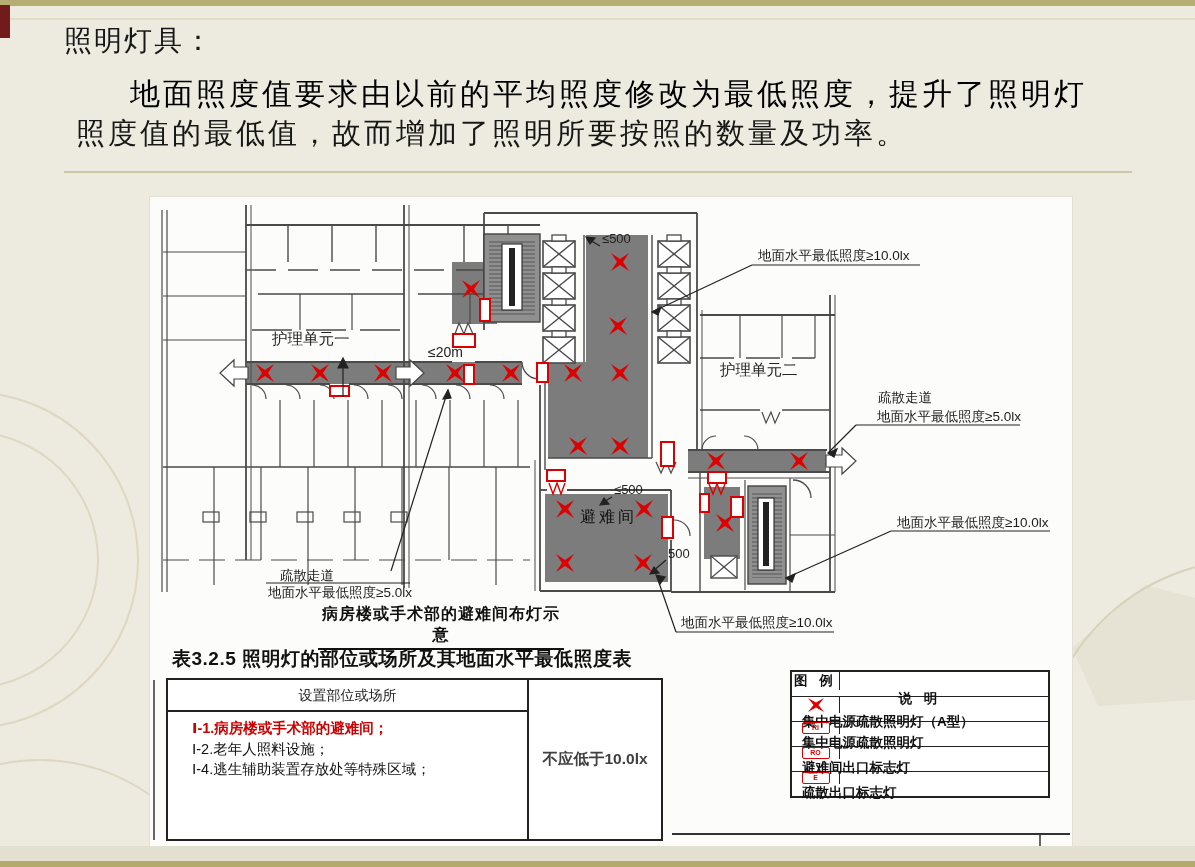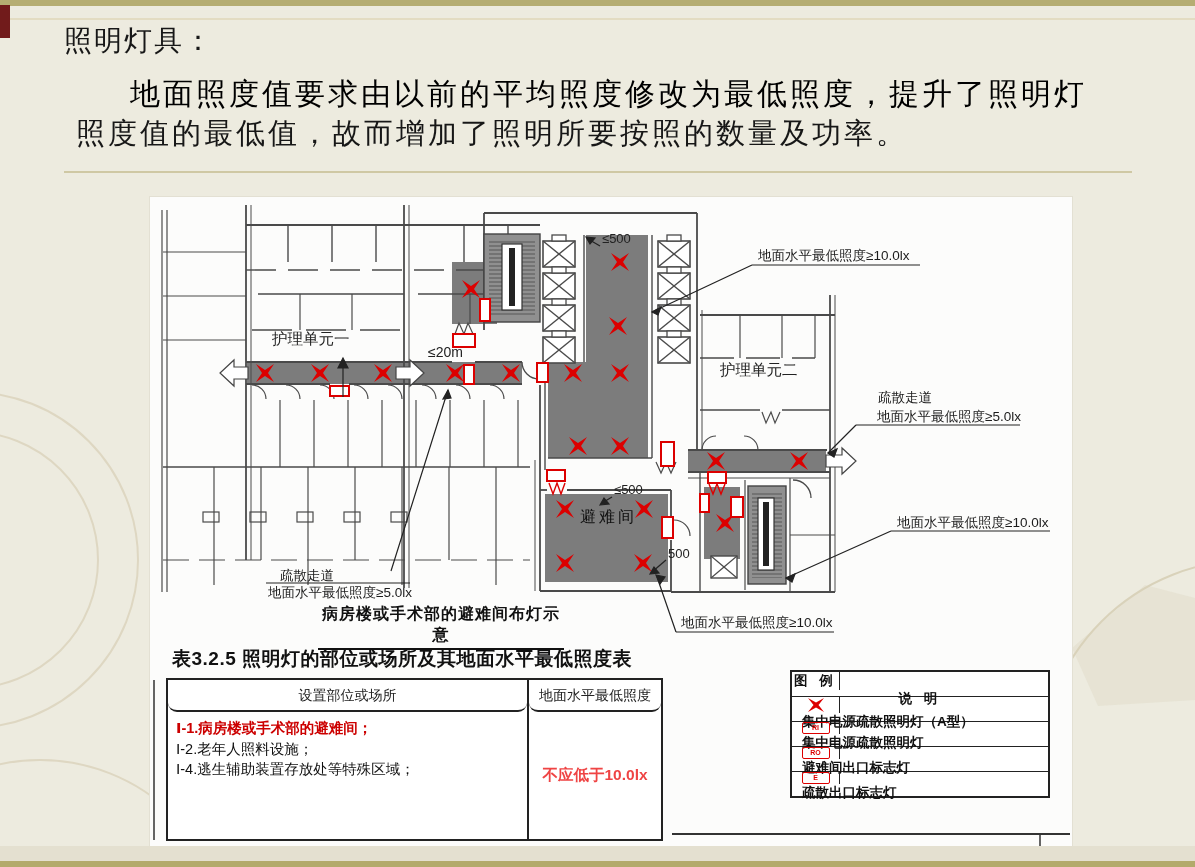--- a/index.html
+++ b/index.html
@@ -30,25 +30,25 @@
            padding-bottom:2px;}
   
   .t325-title{top:646px;left:172px;font-size:19px;font-weight:bold;color:#111;
               letter-spacing:.5px;white-space:nowrap;}
   .t325{top:678px;left:166px;width:497px;height:163px;border:2px solid #222;
         display:flex;background:#fff;box-sizing:border-box;}
   .t325 .c1{width:362px;box-sizing:border-box;display:flex;flex-direction:column;}
   .t325 .c2{width:135px;box-sizing:border-box;border-left:2px solid #222;
             display:flex;flex-direction:column;}
   .t325 .hdr{height:30px;line-height:30px;text-align:center;font-size:14px;
-             color:#222;border-bottom:2px solid #222;border-radius:9px;}
-  .t325 .bodycell{flex:1;padding:6px 4px 0 8px;font-size:14.5px;line-height:20.5px;color:#111;}
+             color:#222;border-bottom:2px solid #222;}
+  .t325 .bodycell{flex:1;padding:6px 4px 0 24px;font-size:14.5px;line-height:20.5px;color:#111;}
   .t325 .row-red{color:#cc0000;font-weight:bold;}
   .t325 .req{flex:1;display:flex;align-items:center;justify-content:center;
-             color:#ef4444;font-weight:bold;font-size:15.5px;}
+             color:#404040;font-weight:bold;font-size:15.5px;}
   
   .legend{top:670px;left:790px;width:260px;border:2px solid #222;background:#fff;
           box-sizing:border-box;font-size:13.5px;color:#111;}
   .legend .lrow{display:flex;height:24px;border-top:1.5px solid #222;flex-direction:column;}
   .legend .lrow:first-child{border-top:none;}
   .legend .lc1{width:48px;display:flex;align-items:center;justify-content:center;
                border-right:1.5px solid #222;box-sizing:border-box;}
   .legend .lc2{flex:1;display:flex;align-items:center;padding-left:10px;font-weight:bold;}
   .legend .lhdr{font-weight:bold;letter-spacing:4px;justify-content:center;padding-left:0;}
   .sign{border:1.6px solid #dc0000;border-radius:2px;color:#dc0000;font-weight:bold;
@@ -349,21 +349,20 @@
   <div class="abs t325">
     <div class="c1">
       <div class="hdr">设置部位或场所</div>
       <div class="bodycell">
         <div class="row-red">Ⅰ-1.病房楼或手术部的避难间；</div>
         <div>Ⅰ-2.老年人照料设施；</div>
         <div>Ⅰ-4.逃生辅助装置存放处等特殊区域；</div>
       </div>
     </div>
     <div class="c2">
-      <div class="hdr">地面水平最低照度</div>
       <div class="req">不应低于10.0lx</div>
     </div>
   </div>
 
   <div class="abs legend">
     <div class="lrow">
       <div class="lc1 lhdr">图 例</div>
       <div class="lc2 lhdr">说 明</div>
     </div>
     <div class="lrow">

